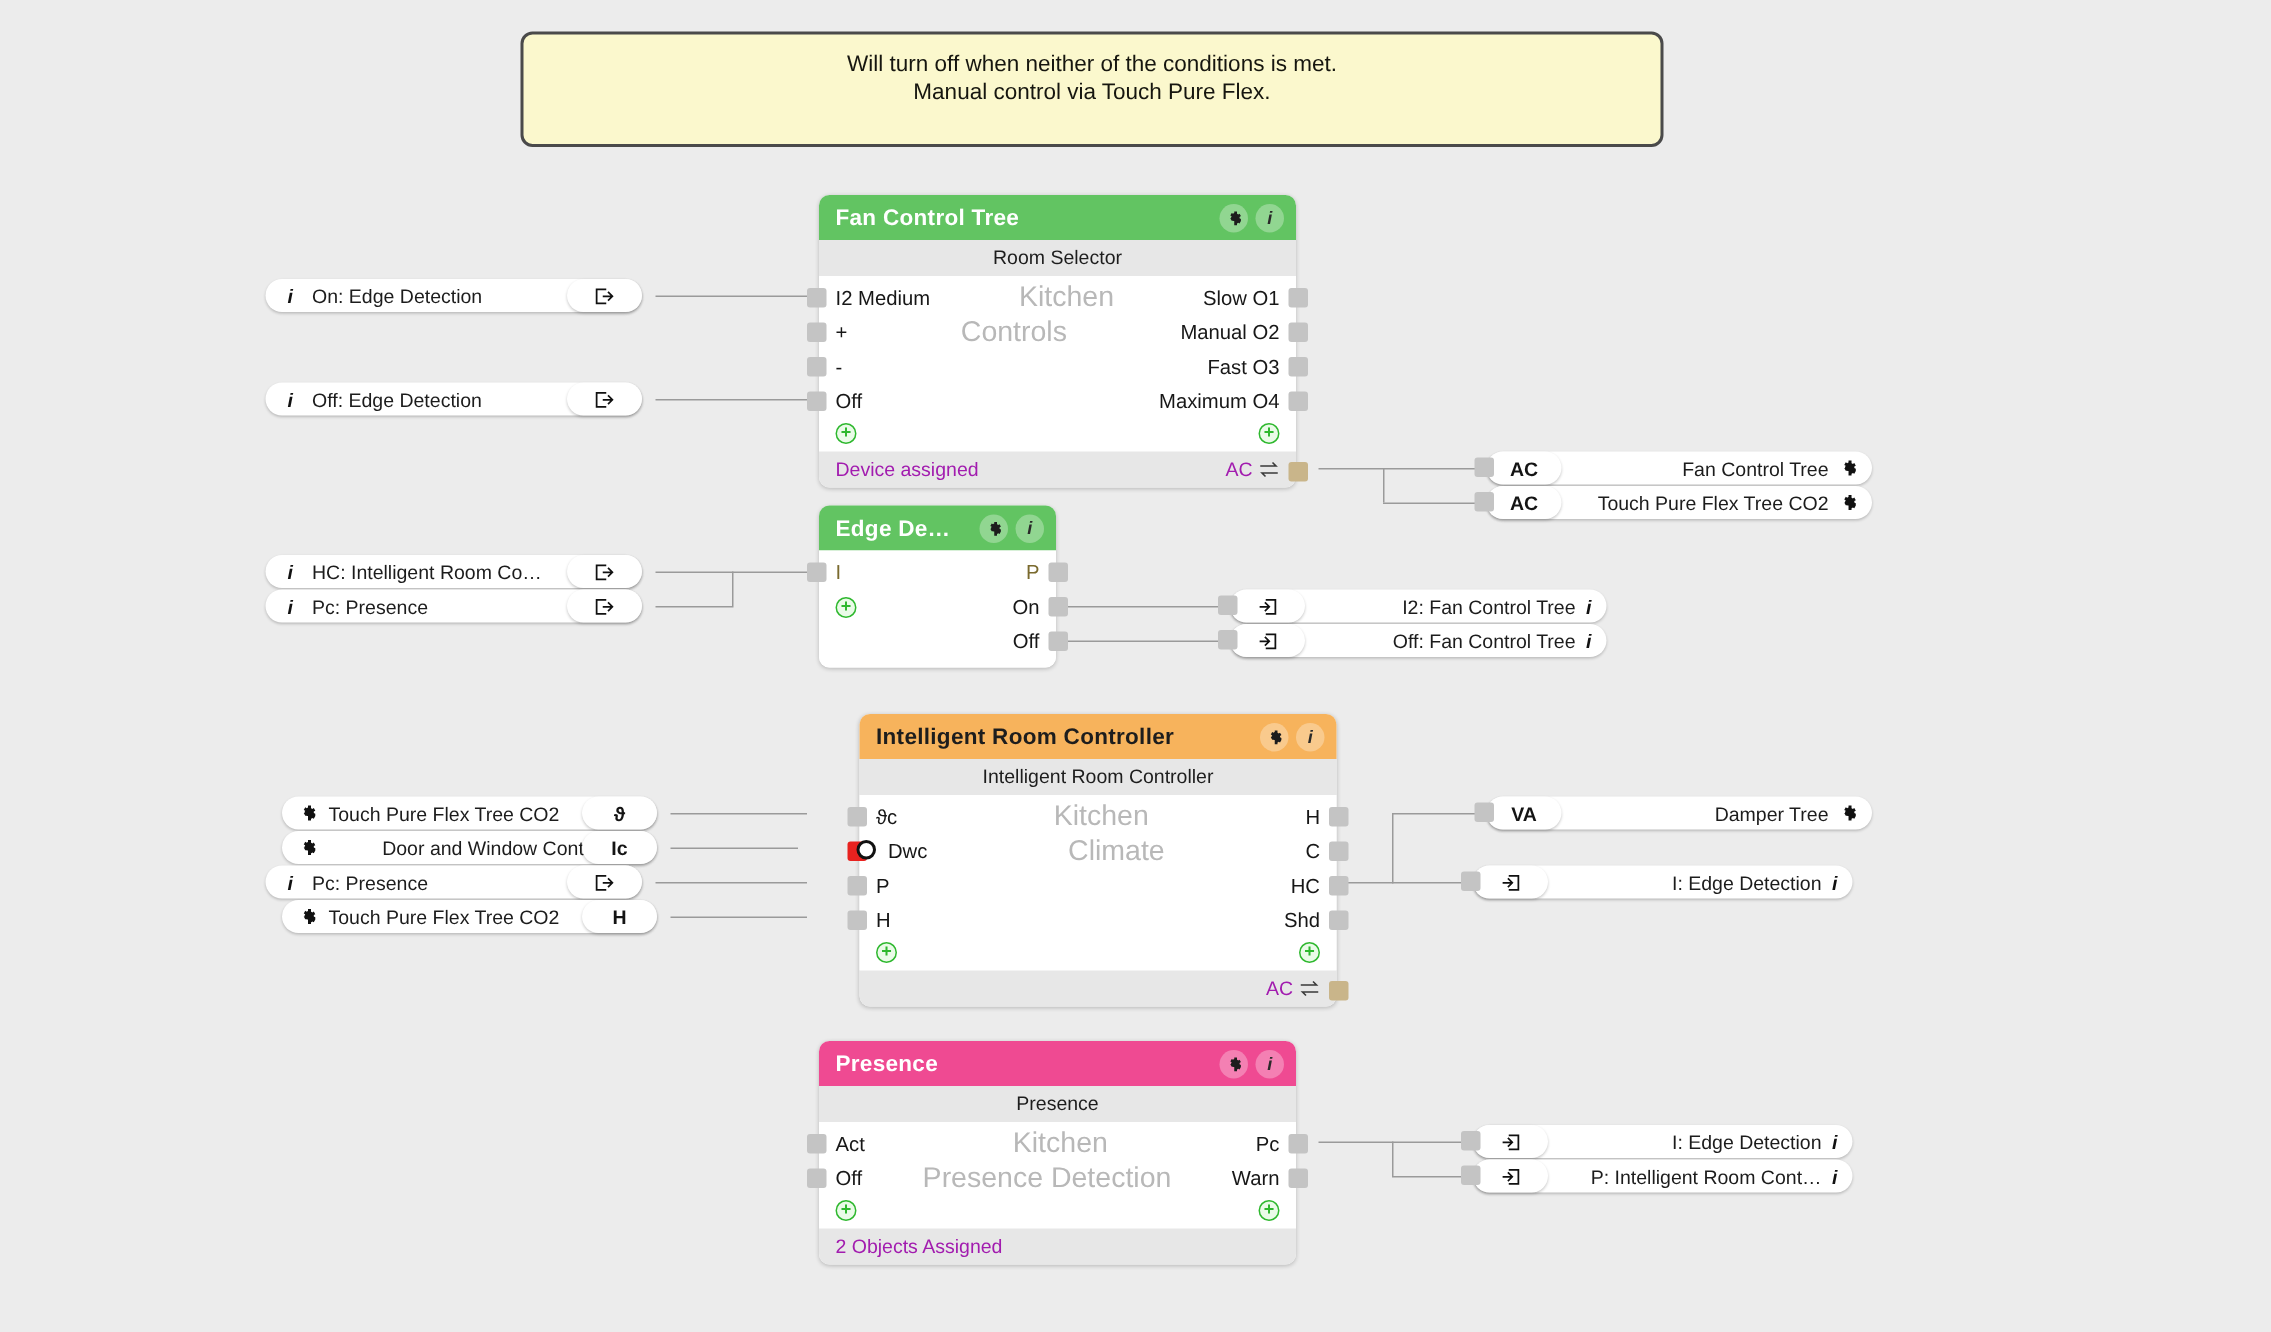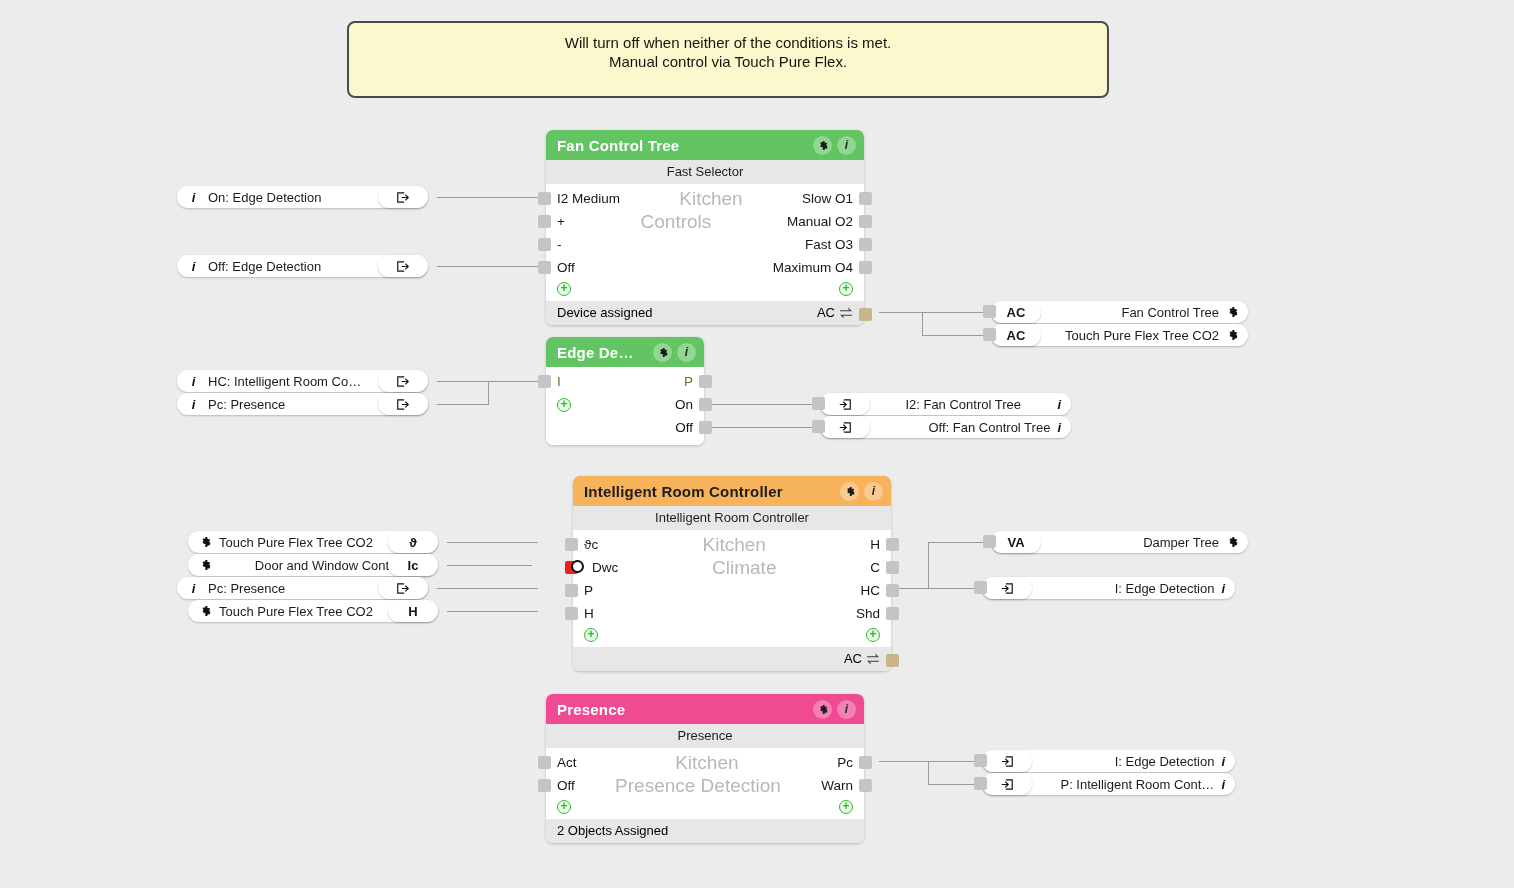--- a/index.html
+++ b/index.html
@@ -95,21 +95,21 @@
     display:flex;align-items:center;justify-content:center;
     font-size:12px;line-height:1;font-weight:bold;
     background:#eafbe8;box-sizing:border-box;
   }
   .plus:before{content:"+";position:relative;top:-1px;}
   .node-foot{
     background:#e7e7e7;
     border-radius:0 0 7px 7px;
     display:flex;align-items:center;justify-content:space-between;
     padding:4px 11px 5px;
-    font-size:13px;color:#000000;
+    font-size:13px;color:#a21caf;
     position:relative;
   }
   .foot-ac{display:flex;align-items:center;gap:4px;}
   .swap{width:14px;height:12px;display:block;}
 
   
   .port{
     position:absolute;width:13px;height:13px;background:#c4c4c4;
     border-radius:2px;
   }
@@ -201,21 +201,21 @@
   <div class="node" style="left:546px;top:130px;width:318px;">
     <div class="node-head" style="background:#62c462;">
       <span class="node-title">Fan Control Tree</span>
       <span class="hbtn">
         <svg class="gear-svg" viewBox="0 0 24 24">
             <path fill="#1d1d1d" d="M12 8a4 4 0 100 8 4 4 0 000-8zm10.4 5.1l-2-1.1c.1-.7.1-1.3 0-2l2-1.1-2-3.5-2 1.1c-.5-.4-1.1-.8-1.7-1V2h-4v2.5c-.6.2-1.2.6-1.7 1l-2-1.1-2 3.5 2 1.1c-.1.7-.1 1.3 0 2l-2 1.1 2 3.5 2-1.1c.5.4 1.1.8 1.7 1V22h4v-2.5c.6-.2 1.2-.6 1.7-1l2 1.1 2-3.5z"></path>
           </svg>
       </span>
       <span class="hbtn info">i</span>
     </div>
-    <div class="node-sub">Fast Selector</div>
+    <div class="node-sub">Room Selector</div>
     <div class="node-body">
       <div class="row">
         <span class="port in"></span>
         <span class="lft">I2 Medium</span>
         <span class="ctr">Kitchen</span>
         <span class="rgt">Slow O1</span>
         <span class="port out"></span>
       </div>
       <div class="row">
         <span class="port in"></span>
@@ -439,21 +439,21 @@
         </svg>
     </span>
   </div>
 
   <div class="chip chip-r" style="left:820px;top:393px;width:251px;">
     <span class="badge">
       <svg class="exp-svg" viewBox="0 0 24 22">
           <path fill="none" stroke="#111" stroke-width="2" d="M10 3h11v16H10M3 11h11M9 6l5 5-5 5"></path>
         </svg>
     </span>
-    <span class="lbl" style="padding-left:56px;text-align:center;">I2: Fan Control Tree</span>
+    <span class="lbl" style="padding-left:56px;">I2: Fan Control Tree</span>
     <span class="trail info-i">i</span>
     <span class="port in" style="top:4px;"></span>
   </div>
   <div class="chip chip-r" style="left:820px;top:416px;width:251px;">
     <span class="badge">
       <svg class="exp-svg" viewBox="0 0 24 22">
           <path fill="none" stroke="#111" stroke-width="2" d="M10 3h11v16H10M3 11h11M9 6l5 5-5 5"></path>
         </svg>
     </span>
     <span class="lbl" style="padding-left:56px;">Off: Fan Control Tree</span>

